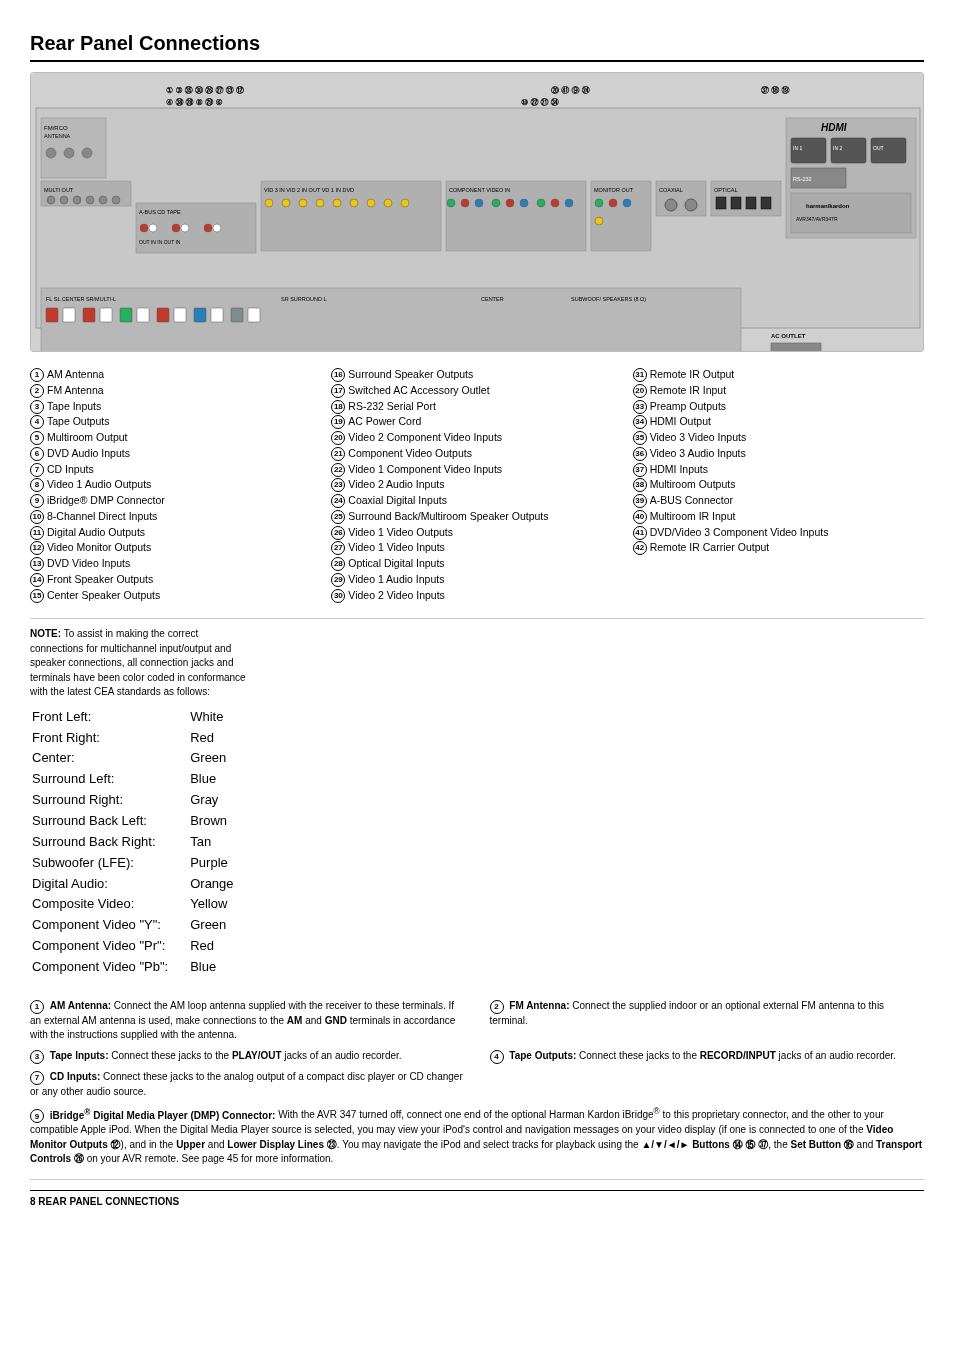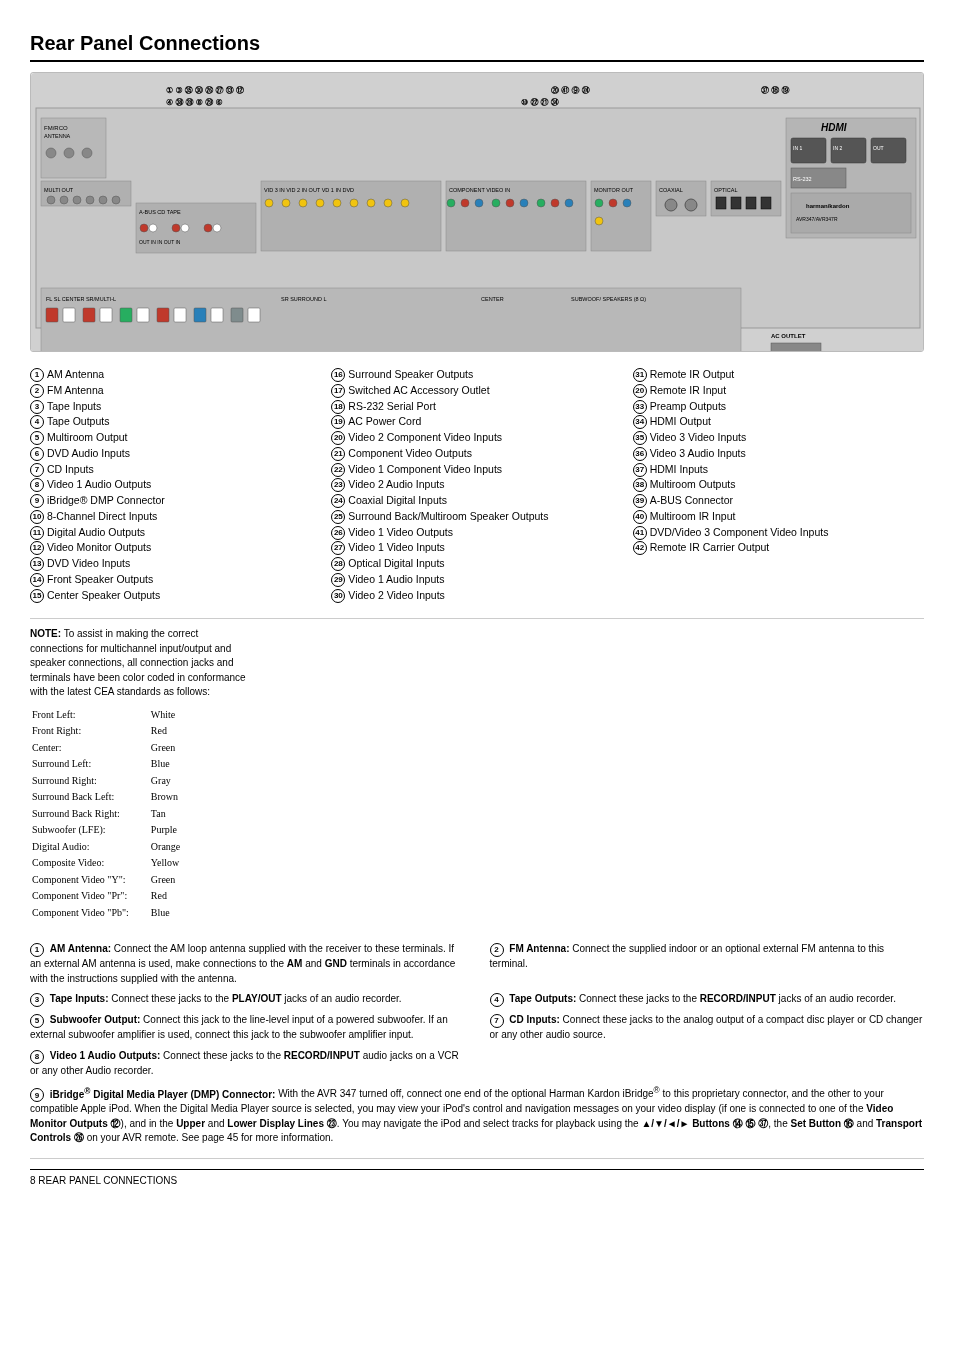--- a/index.html
+++ b/index.html
@@ -60,39 +60,38 @@
     }
     .note-left {
       width: 220px;
       flex-shrink: 0;
     }
     .note-left p {
       margin-bottom: 6px;
     }
     .color-table {
       margin-top: 4px;
-      font-size: 10px;
-      font-family: Liberation Serif, serif;
+      font-size: 13px;
     }
     .color-table tr td:first-child {
       padding-right: 20px;
     }
     .desc-item {
       font-size: 10px;
       line-height: 1.45;
     }
     .desc-item strong {
       font-weight: bold;
     }
     .footer-bar {
       border-top: 1px solid #000;
       margin-top: 10px;
       padding-top: 5px;
       font-size: 10px;
-      font-weight: normal;
+      font-weight: bold;
     }
     
     .panel-container {
       position: relative;
       width: 100%;
       height: 280px;
       background: #e8e8e8;
       border: 1px solid #bbb;
       border-radius: 3px;
       margin-bottom: 15px;
@@ -505,30 +504,22 @@
       </div>
       <div class="desc-item">
         <span class="circle-num" style="display:inline-flex;margin-right:3px;">3</span>
         <strong>Tape Inputs:</strong> Connect these jacks to the <strong>PLAY/OUT</strong> jacks of an audio recorder.
       </div>
       <div class="desc-item">
         <span class="circle-num" style="display:inline-flex;margin-right:3px;">4</span>
         <strong>Tape Outputs:</strong> Connect these jacks to the <strong>RECORD/INPUT</strong> jacks of an audio recorder.
       </div>
       <div class="desc-item">
-        <span class="circle-num" style="display:inline-flex;margin-right:3px;">5</span>
-        <strong>Subwoofer Output:</strong> Connect this jack to the line-level input of a powered subwoofer. If an external subwoofer amplifier is used, connect this jack to the subwoofer amplifier input.
-      </div>
-      <div class="desc-item">
         <span class="circle-num" style="display:inline-flex;margin-right:3px;">7</span>
         <strong>CD Inputs:</strong> Connect these jacks to the analog output of a compact disc player or CD changer or any other audio source.
-      </div>
-      <div class="desc-item">
-        <span class="circle-num" style="display:inline-flex;margin-right:3px;">8</span>
-        <strong>Video 1 Audio Outputs:</strong> Connect these jacks to the <strong>RECORD/INPUT</strong> audio jacks on a VCR or any other Audio recorder.
       </div>
       <div class="desc-item" style="grid-column: 1 / -1;">
         <span class="circle-num" style="display:inline-flex;margin-right:3px;">9</span>
         <strong>iBridge<sup>®</sup> Digital Media Player (DMP) Connector:</strong> With the AVR 347 turned off, connect one end of the optional Harman Kardon iBridge<sup>®</sup> to this proprietary connector, and the other to your compatible Apple iPod. When the Digital Media Player source is selected, you may view your iPod's control and navigation messages on your video display (if one is connected to one of the <strong>Video Monitor Outputs ⑫</strong>), and in the <strong>Upper</strong> and <strong>Lower Display Lines ㉓</strong>. You may navigate the iPod and select tracks for playback using the <strong>▲/▼/◄/► Buttons ⑭ ⑮ ㊲</strong>, the <strong>Set Button ⑯</strong> and <strong>Transport Controls ㉖</strong> on your AVR remote. See page 45 for more information.
       </div>
     </div>
   </div>
 
   <hr class="section-divider">
   <div class="footer-bar">8   REAR PANEL CONNECTIONS</div>

